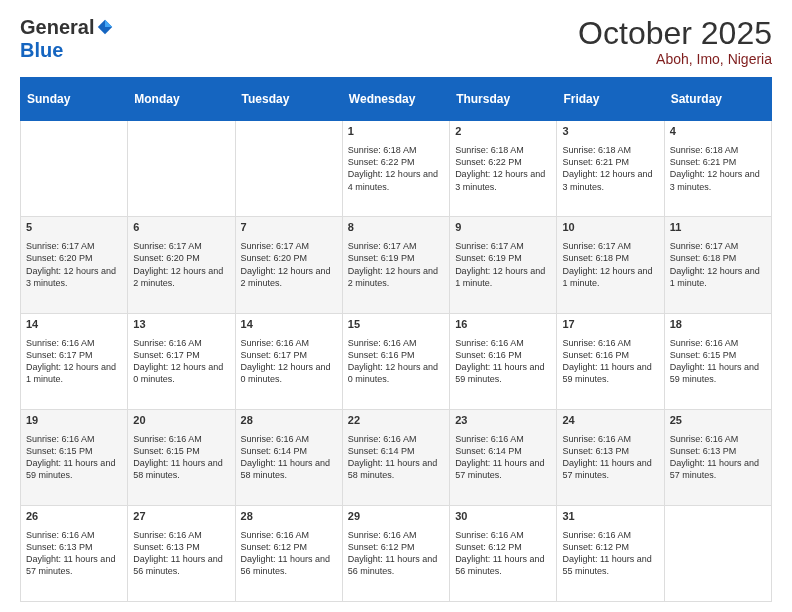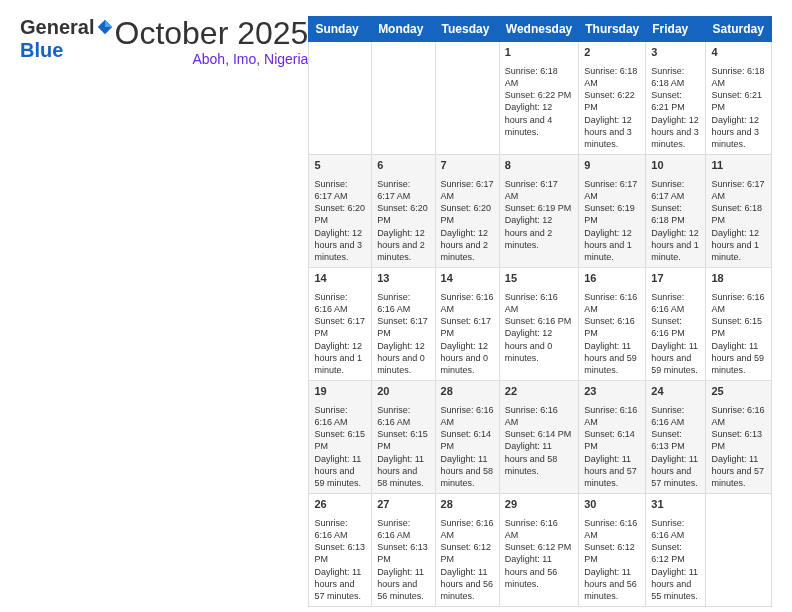--- a/index.html
+++ b/index.html
@@ -8,21 +8,21 @@
       background: #fff;
       width: 792px;
       height: 612px;
       overflow: hidden;
     }
     .page {
       width: 792px;
       height: 612px;
       padding: 16px 20px 10px 20px;
       display: flex;
-      flex-direction: row;
+      flex-direction: column;
     }
     .header {
       display: flex;
       justify-content: space-between;
       align-items: flex-start;
       margin-bottom: 10px;
     }
     .logo {
       display: flex;
       flex-direction: column;
@@ -47,32 +47,32 @@
       text-align: right;
     }
     .month-title {
       font-size: 32px;
       font-weight: 300;
       color: #333;
       line-height: 1.1;
     }
     .subtitle {
       font-size: 14px;
-      color: #6d28d9;
+      color: #7f1d1d;
     }
     .calendar {
       width: 100%;
       border-collapse: collapse;
       flex: 1;
     }
     .calendar th {
       background: #1565c0;
       color: #fff;
       text-align: left;
-      padding: 5px 6px;
+      padding: 14px 6px;
       font-size: 12px;
       font-weight: bold;
       border: 1px solid #1565c0;
     }
     .calendar td {
       vertical-align: top;
       padding: 4px 5px;
       font-size: 9.5px;
       color: #333;
       border: 1px solid #ddd;

